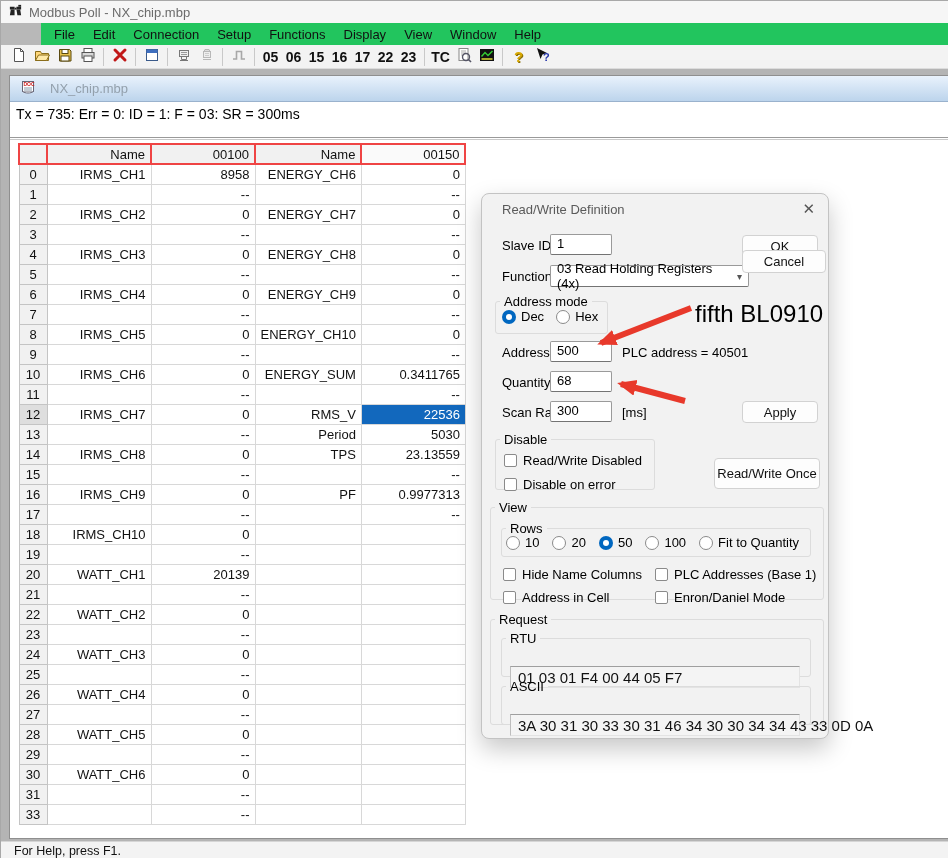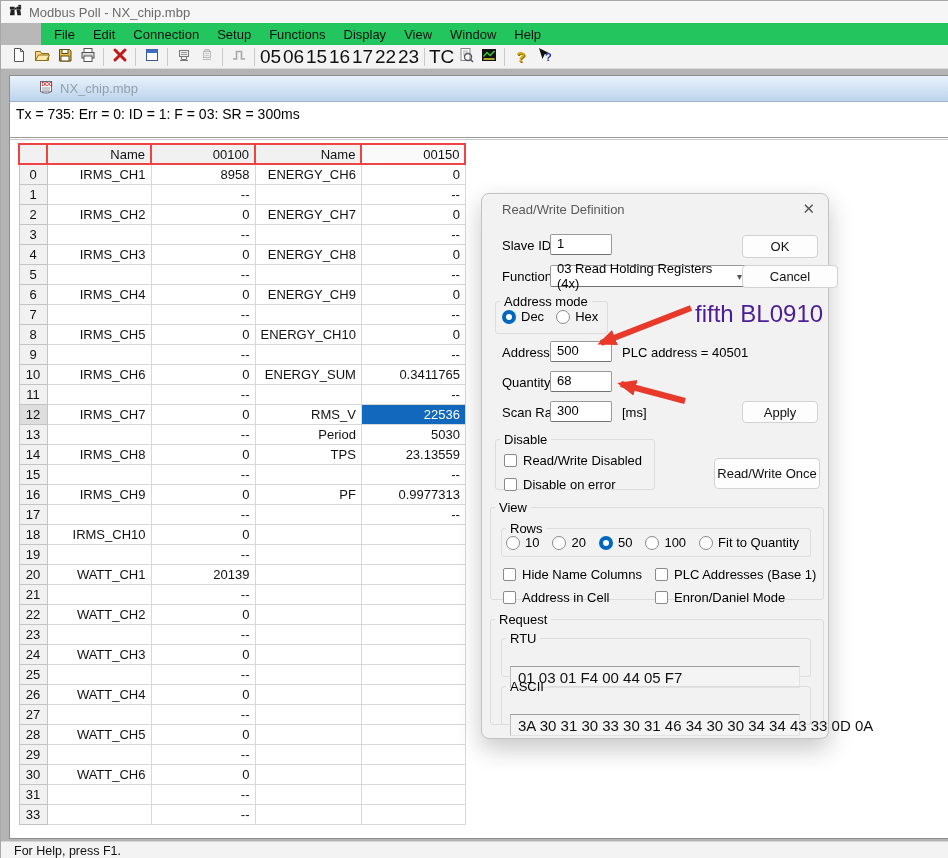--- a/index.html
+++ b/index.html
@@ -7,29 +7,29 @@
   body { font-family:"Liberation Sans", sans-serif; font-size:13px; background:#b8b8b8; position:relative; }
   .app { position:absolute; inset:0; border:1px solid #a8a8a8; }
 
   
   .titlebar { position:absolute; left:0; top:0; width:948px; height:22px; background:#f6f6f6; display:flex; align-items:center; padding-left:7px; gap:6px; }
   .titlebar .title { color:#6b6b6b; font-size:13px; }
   .menubar { position:absolute; left:0; top:22px; width:948px; height:22px; background:#22c55e; display:flex; align-items:center; padding-left:4px;margin-left:40px; }
   .menubar .mi { padding:2px 9px; color:#111; cursor:default; }
   .toolbar { position:absolute; left:0; top:44px; width:948px; height:24px; background:#f3f3f3; border-bottom:1px solid #dcdcdc; display:flex; align-items:center; padding-left:6px; }
   .tb-btn { width:23px; height:22px; display:flex; align-items:center; justify-content:center; }
-  .tb-num { min-width:23px; height:22px; display:flex; align-items:center; justify-content:center; font-weight:normal; font-size:19px; color:#111; }
+  .tb-num { min-width:23px; height:22px; display:flex; align-items:center; justify-content:center; font-weight:bold; font-size:14px; color:#111; }
   .tb-sep { width:1px; height:18px; background:#c9c9c9; margin:0 4px; }
   .tb-btn svg { width:16px; height:16px; }
   .help-q { color:#d8a800; font-weight:bold; font-size:15px; text-shadow:1px 1px 0 #8a6d00; }
 
   
   .mdi { position:absolute; left:0; top:68px; width:948px; height:772px; background:#b4b4b4; }
   .child { position:absolute; left:8px; top:6px; width:940px; height:764px; background:#fff; border:1px solid #8f8f8f; border-right:none; overflow:hidden; }
-  .child-title { height:26px; background:linear-gradient(#e9f2fc,#bcd4ec); display:flex; align-items:center; gap:6px; padding-left:28px; border-bottom:1px solid #9ab2cd; }
+  .child-title { height:26px; background:linear-gradient(#e9f2fc,#bcd4ec); display:flex; align-items:center; gap:14px; padding-left:10px; border-bottom:1px solid #9ab2cd; }
   .child-title .ct-text { color:#93a0ac; font-size:13px; }
   .tx-pane { height:36px; background:#fff; border-bottom:1px solid #9a9a9a; box-shadow:0 1px 0 #ffffff, 0 2px 0 #c9c9c9; padding:4px 0 0 6px; }
   .tx-pane .tx-text { font-size:14px; color:#000; }
   .grid-area { position:absolute; left:0; top:67px; right:0; bottom:0; background:#fff; overflow:hidden; }
 
   table.grid { border-collapse:collapse; table-layout:fixed; margin-left:8px; font-size:13px; }
   table.grid col.c0 { width:28px; }
   table.grid col.cx { width:104px; }
   table.grid th { height:20px; background:#f1f1f1; border:2px solid #ef4444; font-weight:normal; text-align:right; padding:0 5px; color:#111; }
   table.grid th.c0 { background:#f1f1f1; }
@@ -54,21 +54,21 @@
   .radio-item { display:flex; align-items:center; gap:5px; }
   .radio { width:14px; height:14px; border:1px solid #8a8a8a; border-radius:50%; background:#fff; position:relative; flex:none; }
   .radio.on { border:none; background:#0067c0; }
   .radio.on::after { content:''; position:absolute; inset:4px; background:#fff; border-radius:50%; }
   .cb-item { position:absolute; display:flex; align-items:center; gap:6px; }
   .cb { width:13px; height:13px; border:1px solid #8a8a8a; border-radius:2px; background:#fff; flex:none; }
   .hexfield { position:absolute; left:8px; top:20px; right:10px; height:22px; background:#f4f4f4; border:1px solid #e3e3e3; border-top-color:#9f9f9f; border-left-color:#bdbdbd; display:flex; align-items:center; padding:0 7px; font-size:15px; color:#111; white-space:nowrap; }
 
   
   .overlay { position:absolute; inset:0; z-index:20; pointer-events:none; }
-  .anno-text { position:absolute; left:694px; top:299px; font-size:24px; color:#4c1d95; z-index:21; pointer-events:none; }
+  .anno-text { position:absolute; left:694px; top:299px; font-size:24px; color:#000000; z-index:21; pointer-events:none; }
 
   
   .statusbar { position:absolute; left:0; top:840px; width:948px; height:18px; background:#f3f3f3; border-top:1px solid #d5d5d5; display:flex; align-items:center; padding-left:13px; font-size:12.5px; color:#111; }
 </style>
 </head>
 <body>
 
 <div class="app">
 
   <div class="titlebar">
@@ -473,21 +473,21 @@
 
     <div class="abs dlg-label" style="left:20px;top:44px;">Slave ID:</div>
     <div class="inp" style="left:68px;top:40px;width:62px;">1</div>
     <div class="btn" style="left:260px;top:41px;width:76px;height:23px;">OK</div>
 
     <div class="abs dlg-label" style="left:20px;top:75px;">Function:</div>
     <div class="dd" style="left:68px;top:71px;width:199px;">
       <span>03 Read Holding Registers (4x)</span>
       <span class="chev">▾</span>
     </div>
-    <div class="btn" style="left:260px;top:71px;width:96px;height:23px;">Cancel</div>
+    <div class="btn" style="left:260px;top:56px;width:84px;height:23px;">Cancel</div>
 
     <fieldset style="left:13px;top:100px;width:113px;height:40px;">
       <legend>Address mode</legend>
       <div style="display:flex;gap:12px;padding:0 0 0 6px;">
         <span class="radio-item">
             <span class="radio on"></span>
             <span>Dec</span>
           </span>
         <span class="radio-item">
             <span class="radio"></span>

